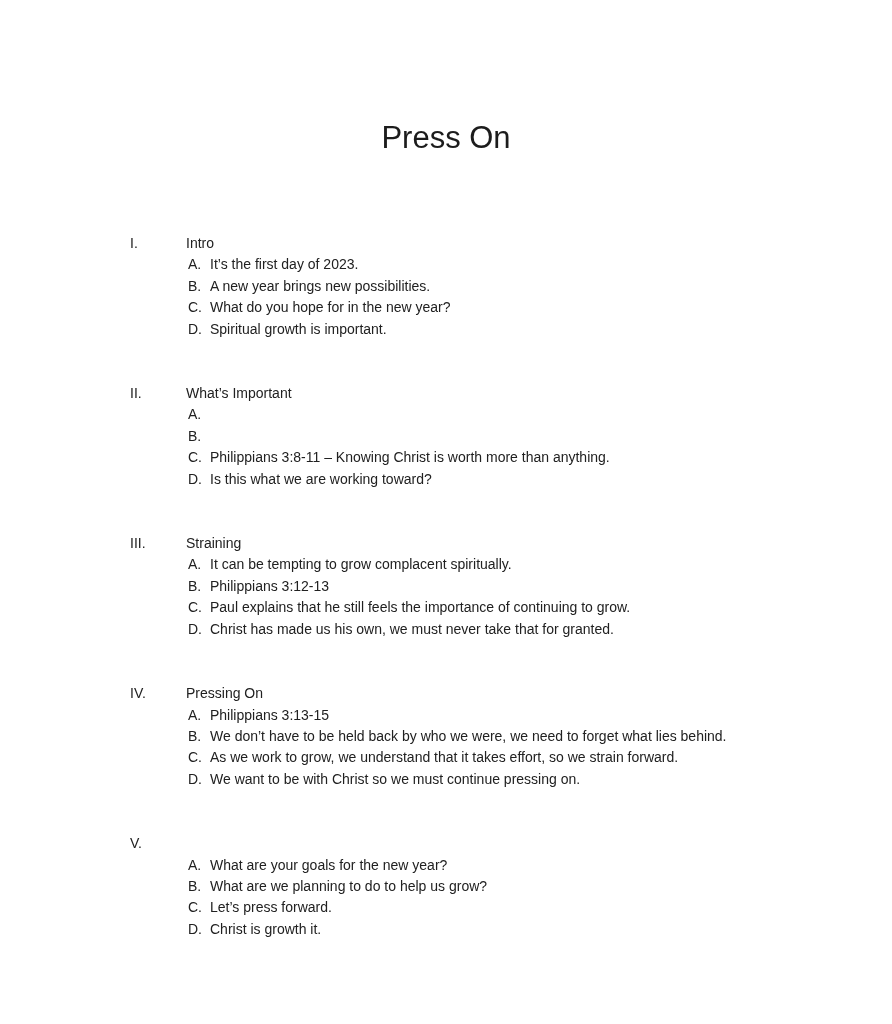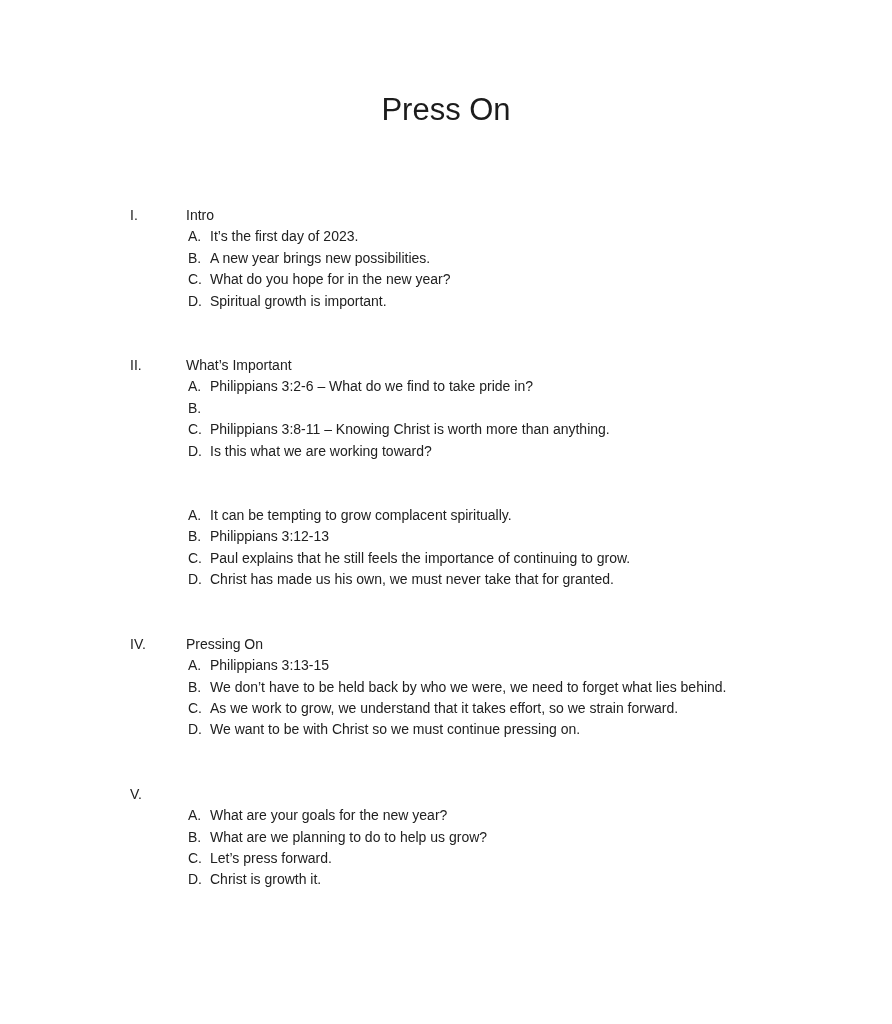--- a/index.html
+++ b/index.html
@@ -11,21 +11,21 @@
     position: relative;
     width: 892px;
     height: 1024px;
     background: #ffffff;
     color: #212121;
     font-family: "Liberation Sans", sans-serif;
     overflow: hidden;
   }
   .doc-title {
     margin: 0;
-    padding-top: 92px;
+    padding-top: 120px;
     text-align: center;
     font-size: 31px;
     font-weight: 400;
     line-height: 36px;
     color: #1c1c1c;
   }
   .outline {
     margin-top: 77px;
     font-size: 14px;
     line-height: 21.4px;
@@ -88,36 +88,39 @@
       </div>
     </section>
 
     <section class="outline-section">
       <div class="section-row">
         <span class="numeral">II.</span>
         <span class="heading">What’s Important</span>
       </div>
       <div class="item-row">
         <span class="letter">A.</span>
-        <span class="item-text">Philippians 3:2-6 – What do we find to take pride in?</span>
       </div>
       <div class="item-row">
         <span class="letter">B.</span>
       </div>
       <div class="item-row">
         <span class="letter">C.</span>
         <span class="item-text">Philippians 3:8-11 – Knowing Christ is worth more than anything.</span>
       </div>
       <div class="item-row">
         <span class="letter">D.</span>
         <span class="item-text">Is this what we are working toward?</span>
       </div>
     </section>
 
     <section class="outline-section">
+      <div class="section-row">
+        <span class="numeral">III.</span>
+        <span class="heading">Straining</span>
+      </div>
       <div class="item-row">
         <span class="letter">A.</span>
         <span class="item-text">It can be tempting to grow complacent spiritually.</span>
       </div>
       <div class="item-row">
         <span class="letter">B.</span>
         <span class="item-text">Philippians 3:12-13</span>
       </div>
       <div class="item-row">
         <span class="letter">C.</span>

